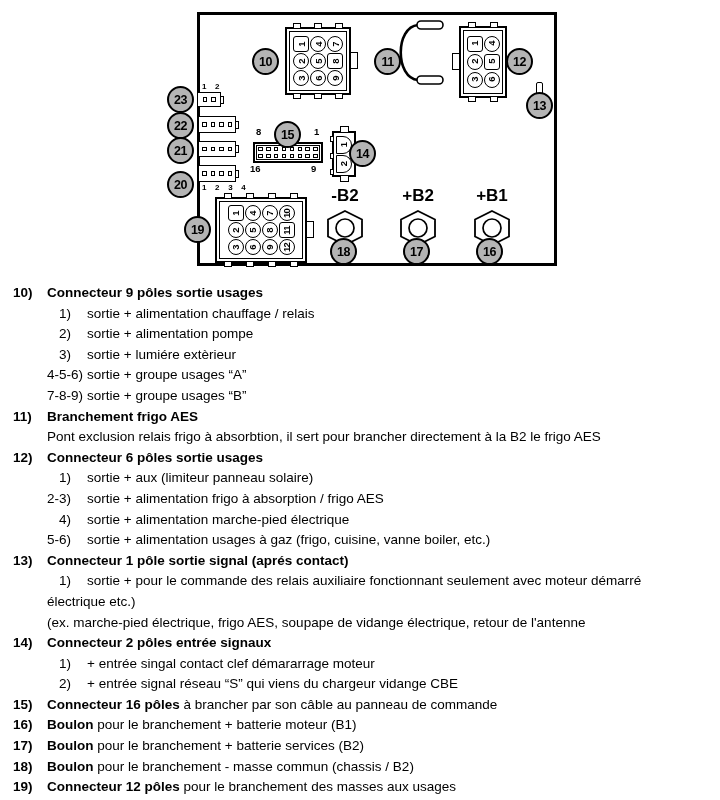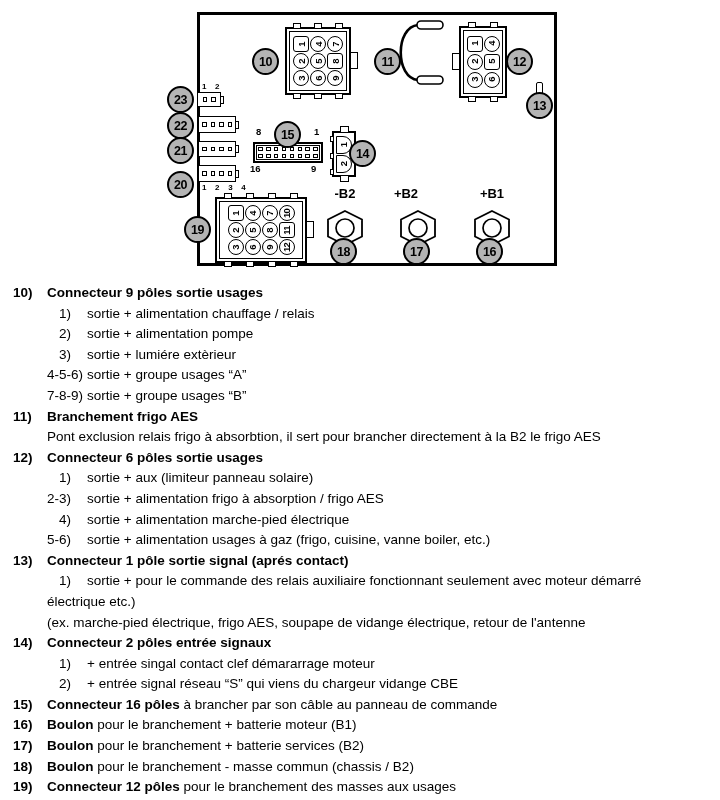--- a/index.html
+++ b/index.html
@@ -69,22 +69,22 @@
   .c20{left:198px;top:165px;width:38px;height:17px;}
   .minilabel{position:absolute;font-size:8px;font-weight:bold;letter-spacing:3.2px;z-index:3;}
 
   .blade{position:absolute;left:536px;top:82px;width:7px;height:21px;border:1.5px solid #000;
          border-radius:2px;background:#fff;box-sizing:border-box;z-index:2;}
 
   .jumper{position:absolute;left:390px;top:15px;z-index:2;}
 
   .bolt{position:absolute;width:40px;height:36px;z-index:2;}
   .b18{left:325px;top:210px;} .b17{left:398px;top:210px;} .b16{left:472px;top:210px;}
-  .boltlabel{position:absolute;width:40px;text-align:center;font-size:13px;font-weight:bold;z-index:3;}
-  .bl18{left:325px;top:186px;} .bl17{left:386px;top:186px;} .bl16{left:472px;top:186px;}
+  .boltlabel{position:absolute;width:40px;text-align:center;font-size:17px;font-weight:bold;z-index:3;}
+  .bl18{left:325px;top:186px;} .bl17{left:394px;top:186px;text-align:right;} .bl16{left:472px;top:186px;}
 
   
   .legend{position:absolute;left:13px;top:283px;width:700px;font-size:13.5px;line-height:20.6px;}
   .l-row{display:flex;white-space:nowrap;}
   .l-num{flex:0 0 34px;font-weight:bold;}
   .l-title{font-weight:bold;margin-top:16px;}
   .l-sub{display:flex;margin-left:34px;white-space:nowrap;}
   .l-lbl{display:inline-block;min-width:40px;}
   .l-lbl.short{padding-left:12px;min-width:28px;}
   .l-cont{margin-left:34px;white-space:nowrap;}

